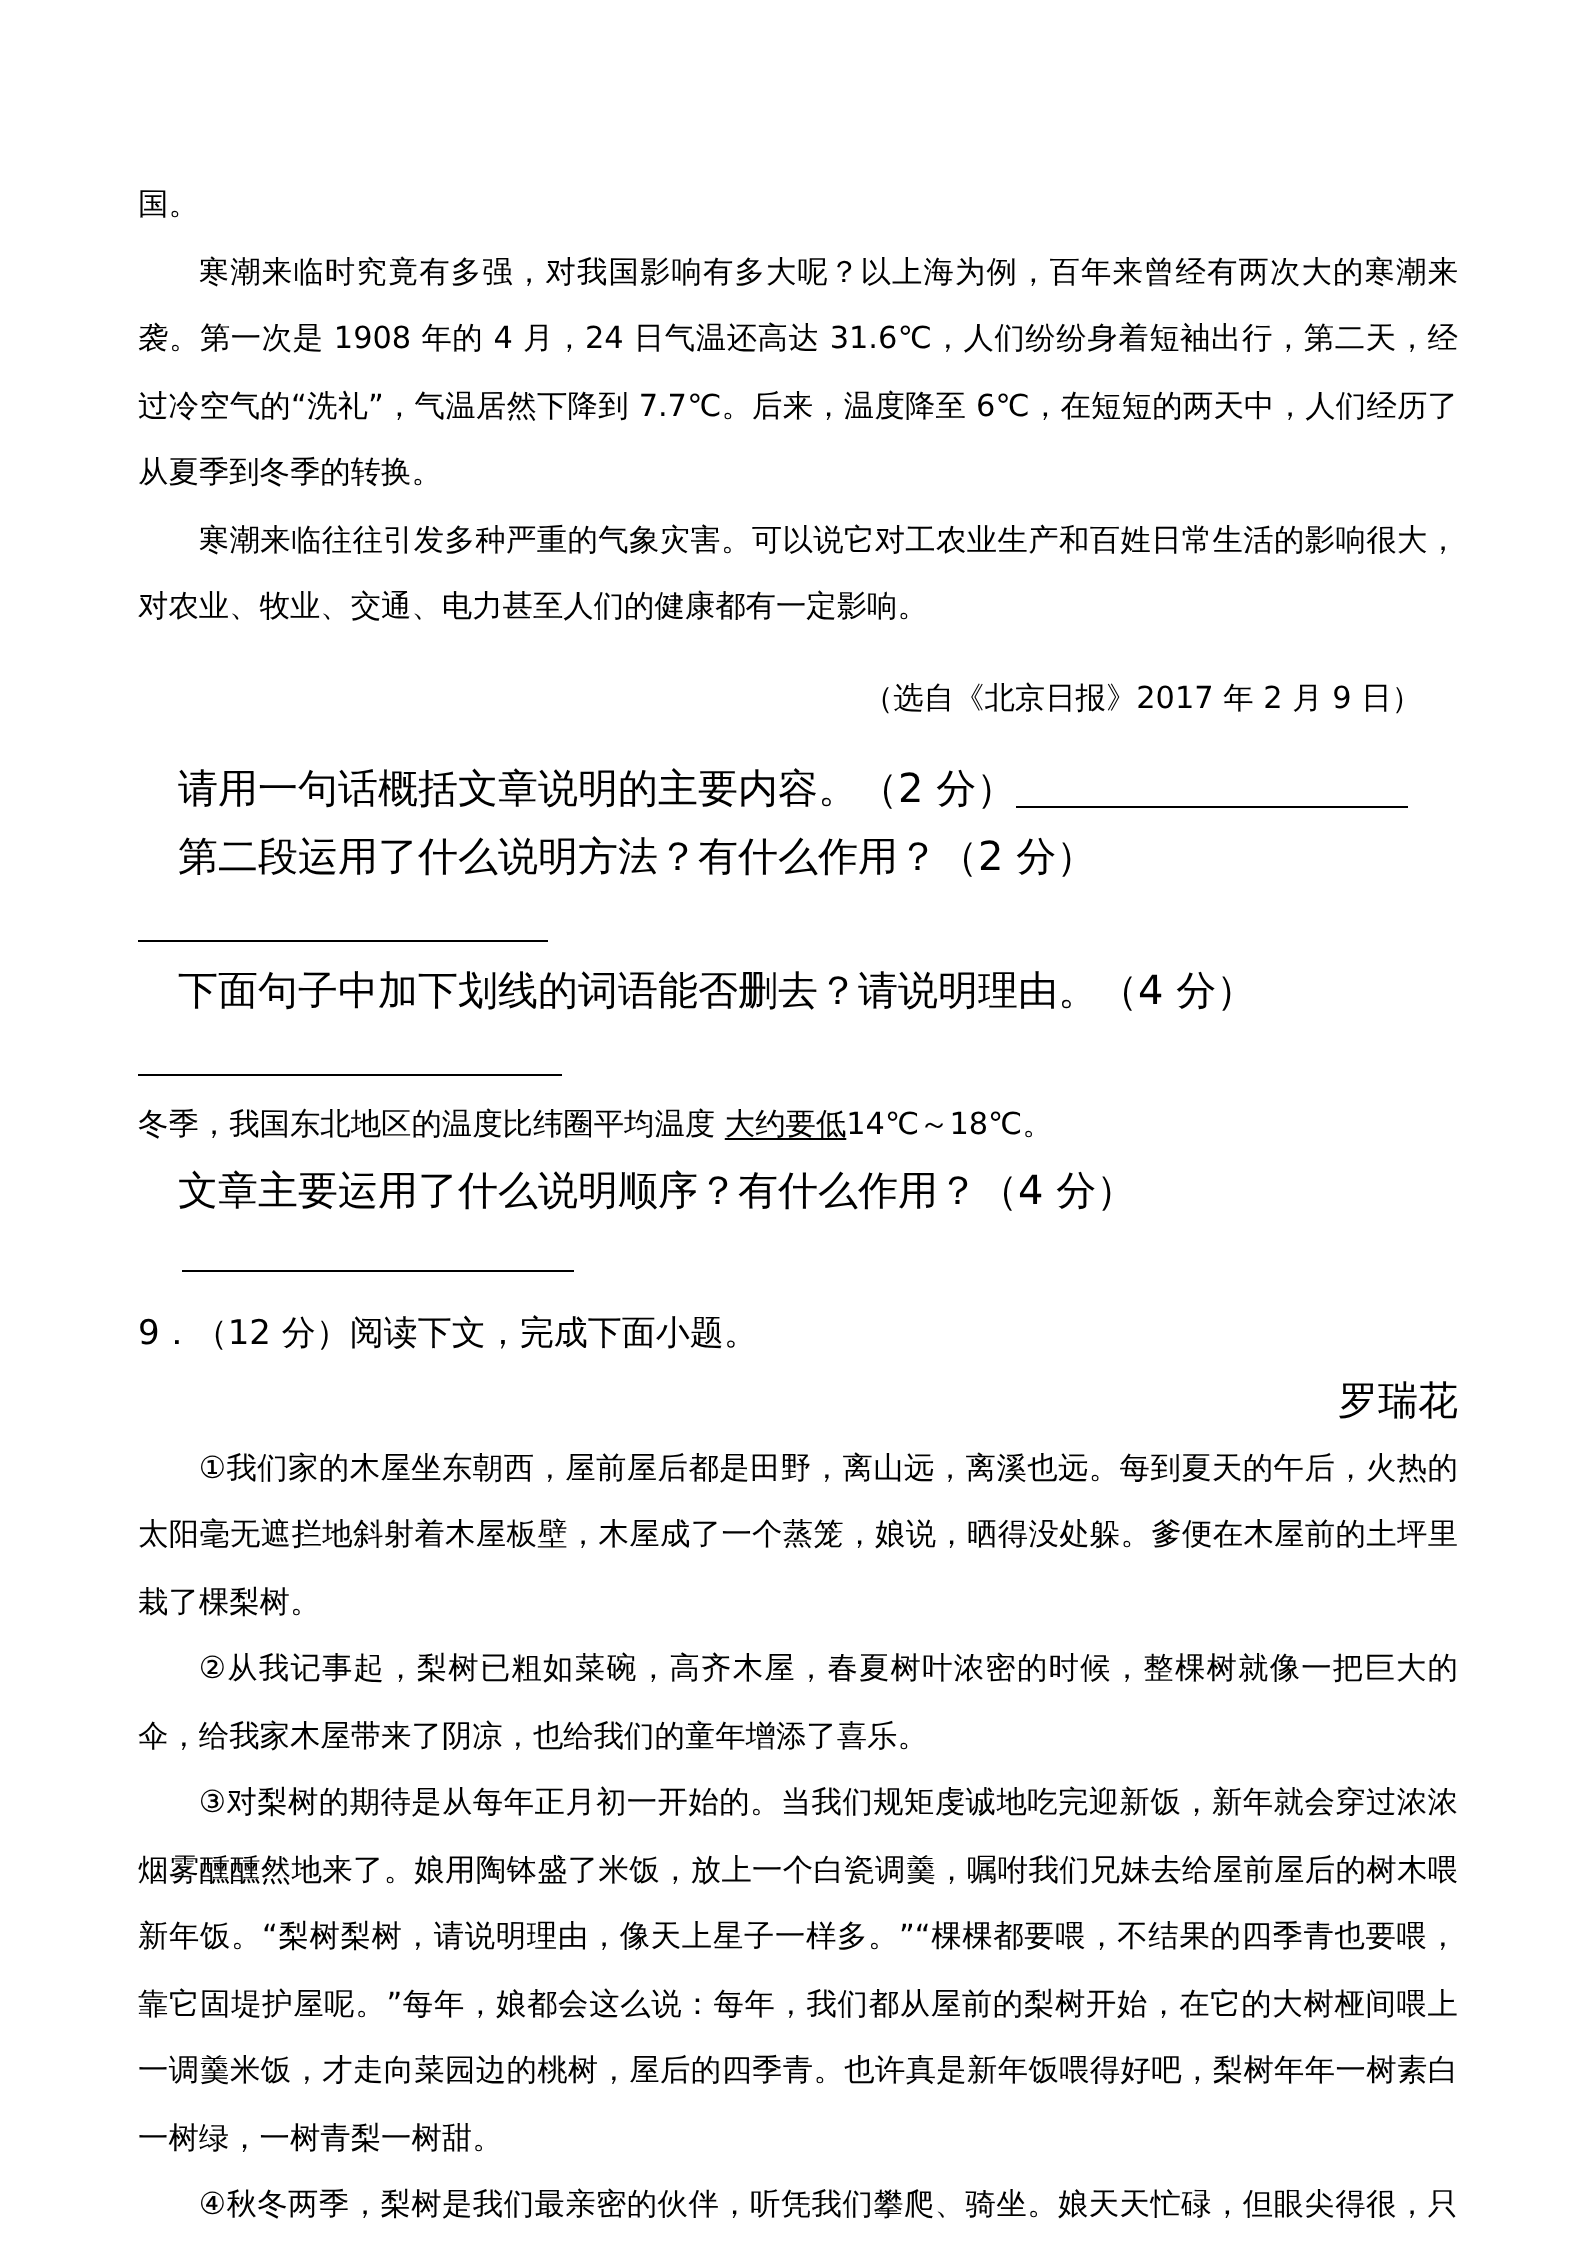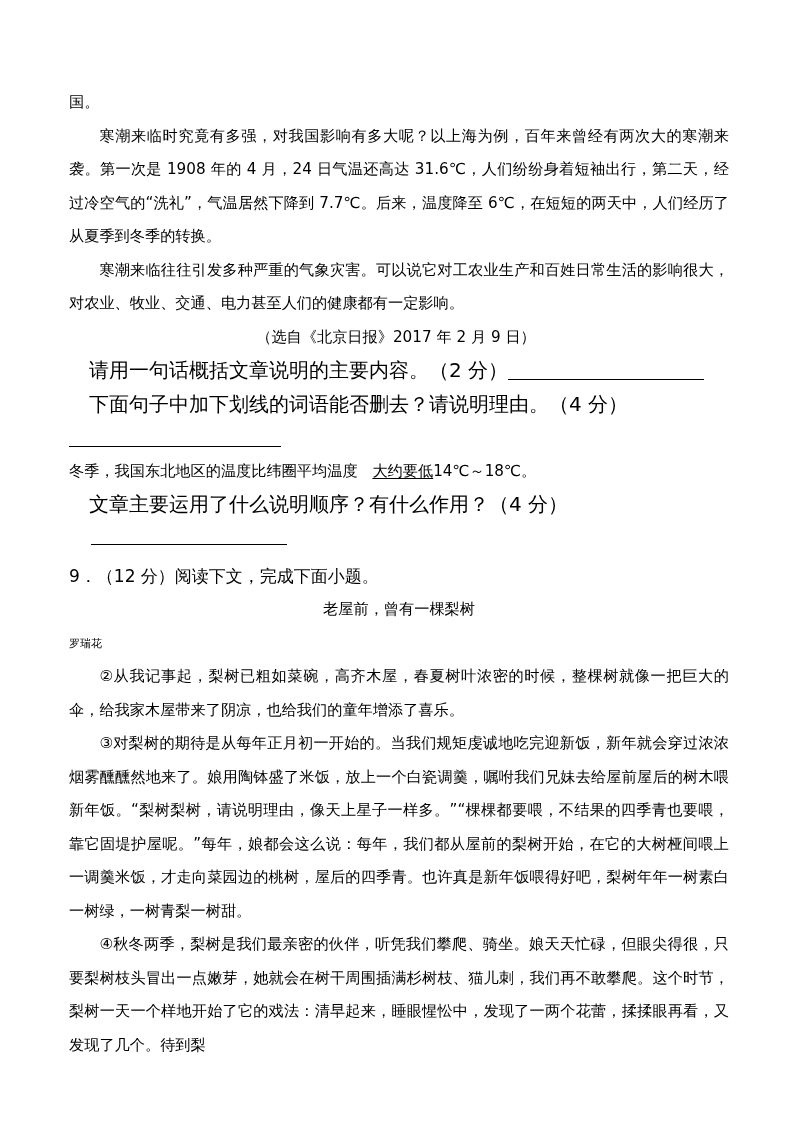--- a/index.html
+++ b/index.html
@@ -36,23 +36,23 @@
     margin: 0;
   }
   .indent2 {
     text-indent: 2em;
   }
 
   
   .source {
     font-size: 15.2px;
     line-height: 33.5px;
-    text-align: center;
+    text-align: right;
     padding-right: 6px;
-    margin: 0;
+    margin: 12px;
   }
 
   
   .subq {
     font-size: 20px;
     line-height: 33.5px;
     margin: 0;
     text-indent: 1em;
     word-break: break-all;
   }
@@ -63,21 +63,20 @@
     height: 13px;
   }
   .blank-s { width: 196px; }
   .blank-m { width: 205px; }
   .blank-l { width: 212px; }
 
   
   .uline {
     text-decoration: underline;
     text-underline-offset: 2px;
-    margin-left: 10px;
   }
 
   
   .rule-wrap {
     height: 38px;
     position: relative;
   }
   .rule {
     position: absolute;
     left: 22px;
@@ -95,55 +94,56 @@
   }
 
   
   .ptitle {
     font-size: 15.2px;
     line-height: 33.5px;
     text-align: center;
     margin: 0;
   }
   .pauthor {
-    font-size: 11px;
+    font-size: 20px;
     line-height: 33.5px;
-    text-align: left;
+    text-align: right;
     margin: 0;
   }
 </style>
 </head>
 <body>
 
 <div class="page">
   <div class="content">
 
     <p class="para">国。</p>
 
     <p class="para indent2">寒潮来临时究竟有多强，对我国影响有多大呢？以上海为例，百年来曾经有两次大的寒潮来袭。第一次是 1908 年的 4 月，24 日气温还高达 31.6℃，人们纷纷身着短袖出行，第二天，经过冷空气的“洗礼”，气温居然下降到 7.7℃。后来，温度降至 6℃，在短短的两天中，人们经历了从夏季到冬季的转换。</p>
     <p class="para indent2">寒潮来临往往引发多种严重的气象灾害。可以说它对工农业生产和百姓日常生活的影响很大，对农业、牧业、交通、电力甚至人们的健康都有一定影响。</p>
 
     <p class="source">（选自《北京日报》2017 年 2 月 9 日）</p>
 
     <p class="subq"><span>请用一句话概括文章说明的主要内容。（2 分）</span><span class="blank blank-s"></span></p>
 
+    <p class="subq"><span>第二段运用了什么说明方法？有什么作用？（2 分）</span><span class="blank blank-m"></span></p>
 
     <p class="subq"><span>下面句子中加下划线的词语能否删去？请说明理由。（4 分）</span><span class="blank blank-l"></span></p>
 
     <p class="para"><span>冬季，我国东北地区的温度比纬圈平均温度 </span><span class="uline">大约要低</span><span>14℃～18℃。</span></p>
 
     <p class="subq">文章主要运用了什么说明顺序？有什么作用？（4 分）</p>
 
     <div class="rule-wrap">
       <div class="rule"></div>
     </div>
 
     <p class="qnum">9．（12 分）阅读下文，完成下面小题。</p>
 
-    <p class="ptitle">老屋前，曾有一棵梨树</p>
     <p class="pauthor">罗瑞花</p>
 
+    <p class="para indent2">①我们家的木屋坐东朝西，屋前屋后都是田野，离山远，离溪也远。每到夏天的午后，火热的太阳毫无遮拦地斜射着木屋板壁，木屋成了一个蒸笼，娘说，晒得没处躲。爹便在木屋前的土坪里栽了棵梨树。</p>
     <p class="para indent2">②从我记事起，梨树已粗如菜碗，高齐木屋，春夏树叶浓密的时候，整棵树就像一把巨大的伞，给我家木屋带来了阴凉，也给我们的童年增添了喜乐。</p>
     <p class="para indent2">③对梨树的期待是从每年正月初一开始的。当我们规矩虔诚地吃完迎新饭，新年就会穿过浓浓烟雾醺醺然地来了。娘用陶钵盛了米饭，放上一个白瓷调羹，嘱咐我们兄妹去给屋前屋后的树木喂新年饭。“梨树梨树，请说明理由，像天上星子一样多。”“棵棵都要喂，不结果的四季青也要喂，靠它固堤护屋呢。”每年，娘都会这么说：每年，我们都从屋前的梨树开始，在它的大树桠间喂上一调羹米饭，才走向菜园边的桃树，屋后的四季青。也许真是新年饭喂得好吧，梨树年年一树素白一树绿，一树青梨一树甜。</p>
     <p class="para indent2">④秋冬两季，梨树是我们最亲密的伙伴，听凭我们攀爬、骑坐。娘天天忙碌，但眼尖得很，只要梨树枝头冒出一点嫩芽，她就会在树干周围插满杉树枝、猫儿刺，我们再不敢攀爬。这个时节，梨树一天一个样地开始了它的戏法：清早起来，睡眼惺忪中，发现了一两个花蕾，揉揉眼再看，又发现了几个。待到梨</p>
 
   </div>
 </div>
 
 </body></html>

